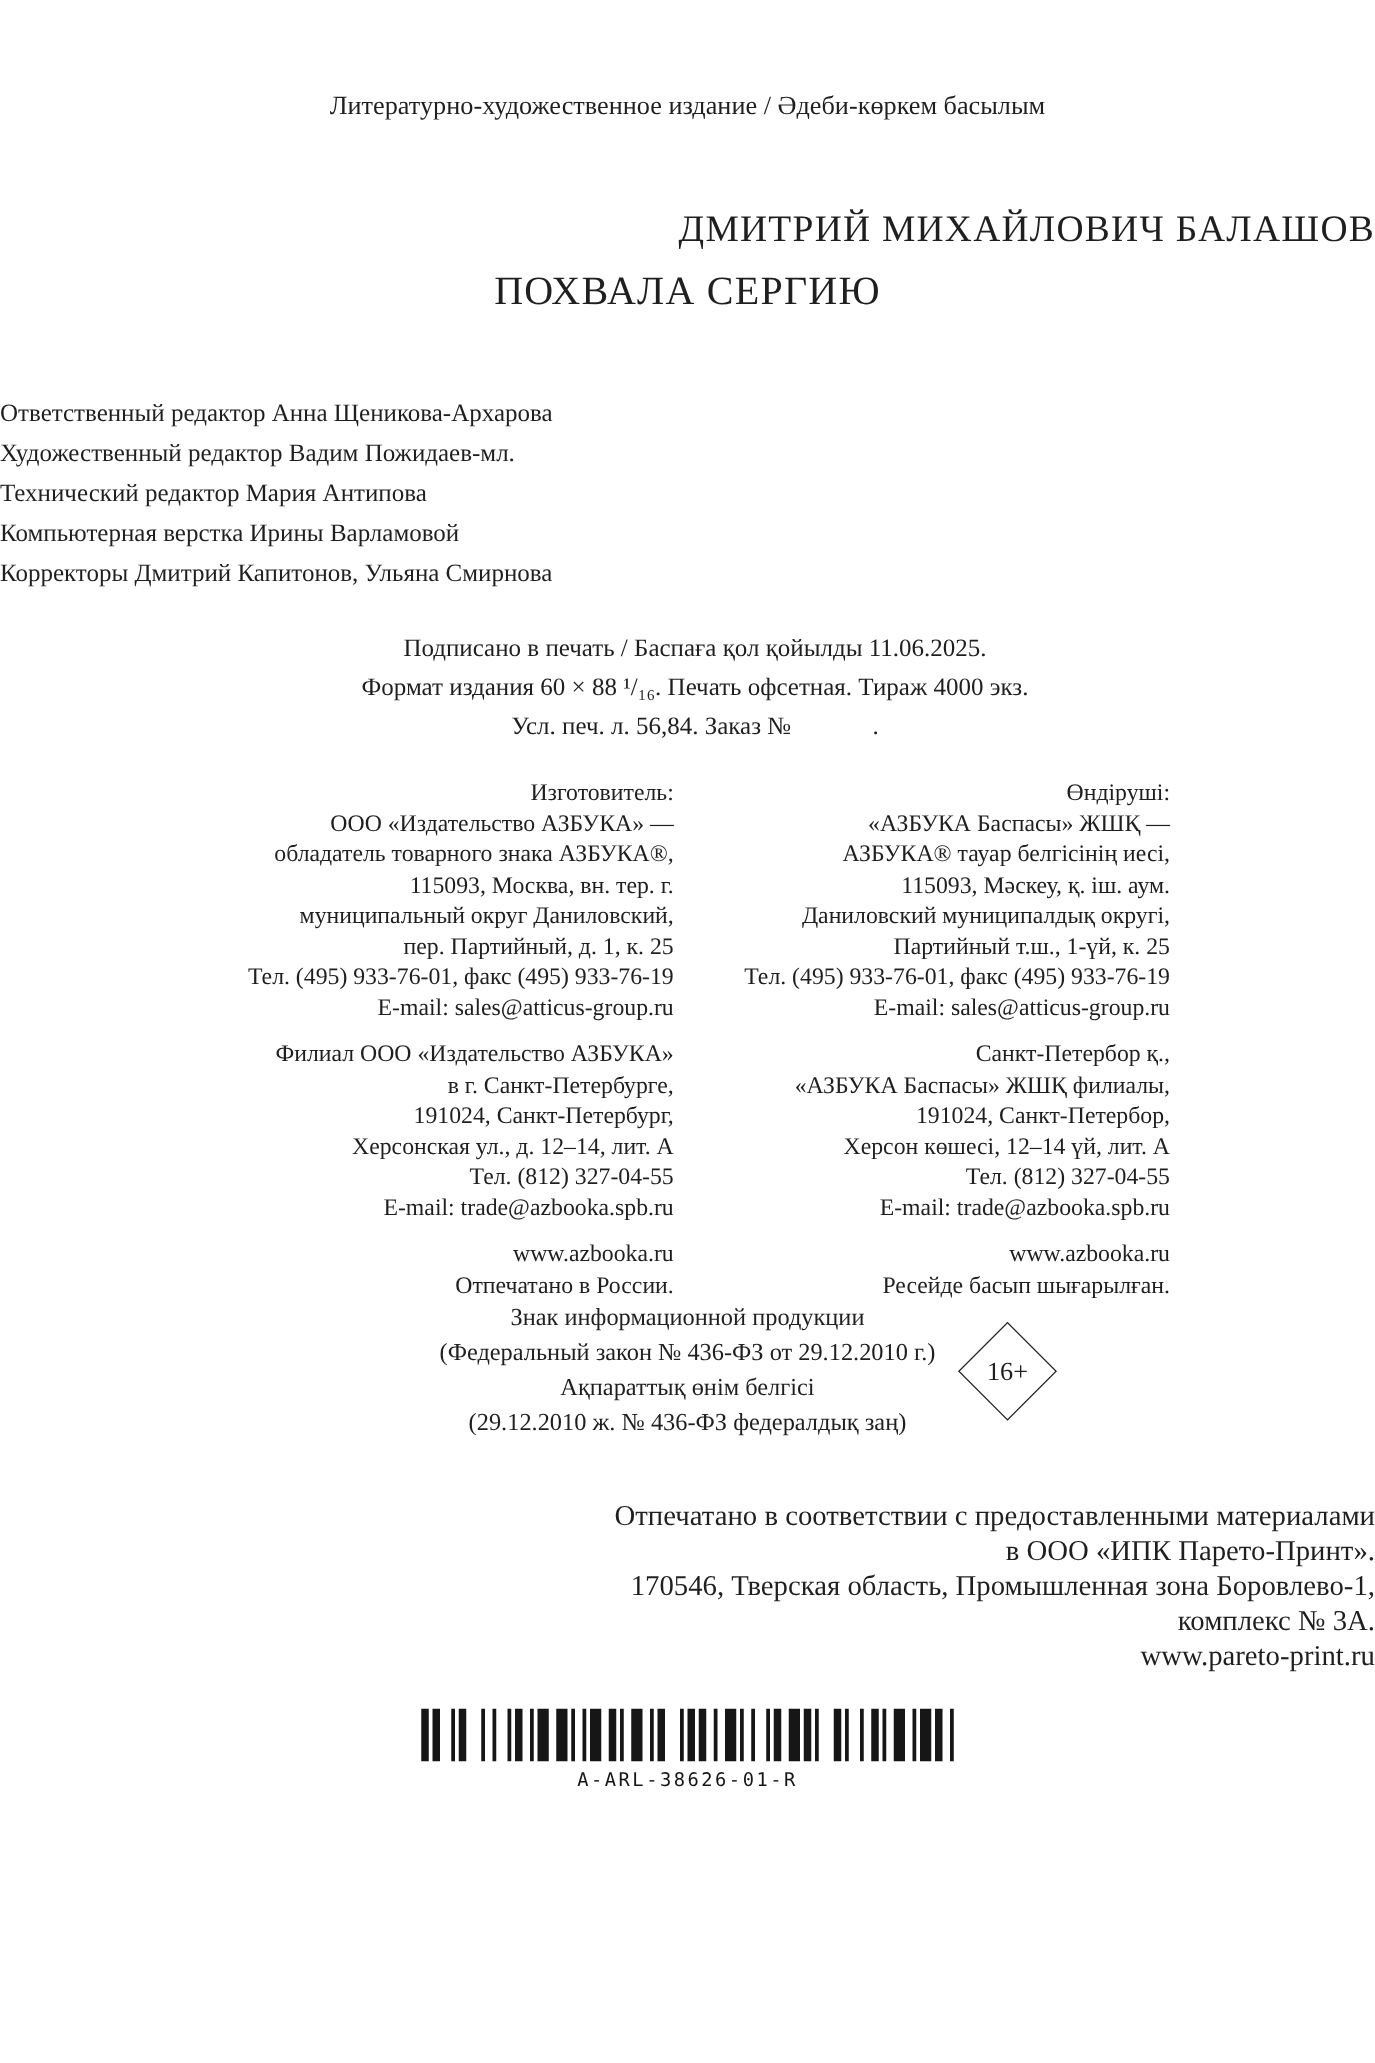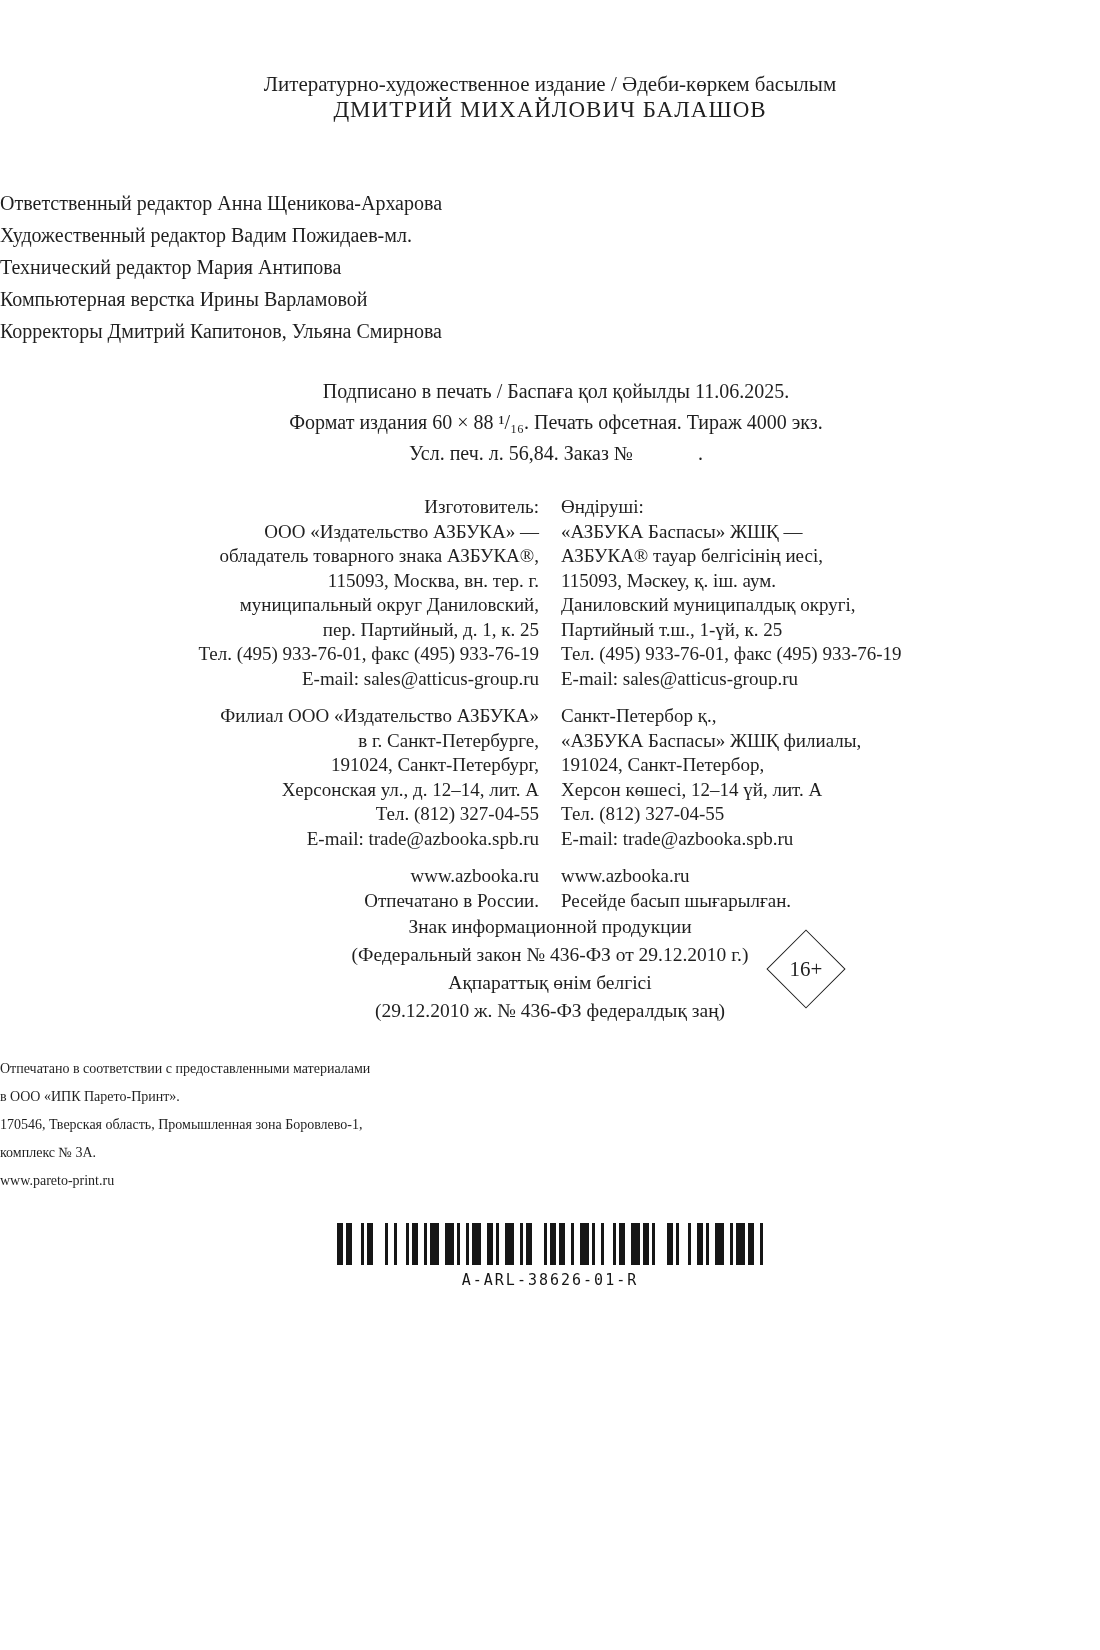--- a/index.html
+++ b/index.html
@@ -14,22 +14,23 @@
     overflow: hidden;
   }
   [data-bind] { white-space: pre-line; }
 
   .edition-line {
     padding-top: 72px;
     text-align: center;
     font-size: 21px;
   }
   .author {
-    text-align: center;
-    font-size: 23px;
+    margin-top: 70px;
+    text-align: right;
+    font-size: 30px;
     letter-spacing: 1px;
   }
   .book-title {
     margin-top: 13px;
     text-align: center;
     font-size: 32px;
     letter-spacing: 1px;
   }
   .credits {
     margin-top: 64px;
@@ -47,21 +48,21 @@
   .columns {
     display: flex;
     justify-content: center;
     gap: 22px;
     margin-top: 26px;
     font-size: 19px;
     line-height: 24.5px;
   }
   .col { width: 375px; font-family: Liberation Serif, serif; }
   .col-ru { text-align: right; }
-  .col-kz { text-align: left; }
+  .col-kz { text-align: right; }
   .block { margin: 0 0 13px 0; }
   .block:last-child { margin-bottom: 0; }
 
   .certification {
     margin-top: 24px;
     text-align: center;
     font-size: 19.5px;
     line-height: 30px;
   }
   .age-rating {
@@ -84,23 +85,23 @@
     display: block;
     width: 54px;
     height: 54px;
     line-height: 54px;
     text-align: center;
     transform: rotate(-45deg);
     font-size: 21px;
     white-space: nowrap;
   }
   .printer {
-    margin-top: 30px;
-    text-align: left;
-    font-size: 14px;
+    margin-top: 46px;
+    text-align: right;
+    font-size: 23px;
     line-height: 28px;
   }
   .barcode-wrap {
     margin-top: 28px;
     text-align: center;
   }
   .barcode-bars {
     display: flex;
     justify-content: center;
     align-items: stretch;
@@ -118,20 +119,21 @@
 </style>
 </head>
 <body>
 
 <div class="page">
 
   <div class="edition-line" data-bind="header.edition_line">Литературно-художественное издание / Әдеби-көркем басылым</div>
 
   <div class="author" data-bind="header.author">ДМИТРИЙ МИХАЙЛОВИЧ БАЛАШОВ</div>
 
+  <div class="book-title" data-bind="header.title">ПОХВАЛА СЕРГИЮ</div>
 
   <div class="credits" data-bind="credits">Ответственный редактор Анна Щеникова-Архарова
 Художественный редактор Вадим Пожидаев-мл.
 Технический редактор Мария Антипова
 Компьютерная верстка Ирины Варламовой
 Корректоры Дмитрий Капитонов, Ульяна Смирнова</div>
 
   <div class="print-info" data-bind="print_info">Подписано в печать / Баспаға қол қойылды 11.06.2025.
 Формат издания 60 × 88 ¹/₁₆. Печать офсетная. Тираж 4000 экз.
 Усл. печ. л. 56,84. Заказ №&nbsp;&nbsp;&nbsp;&nbsp;&nbsp;&nbsp;&nbsp;&nbsp;&nbsp;&nbsp;&nbsp;&nbsp; .</div>

